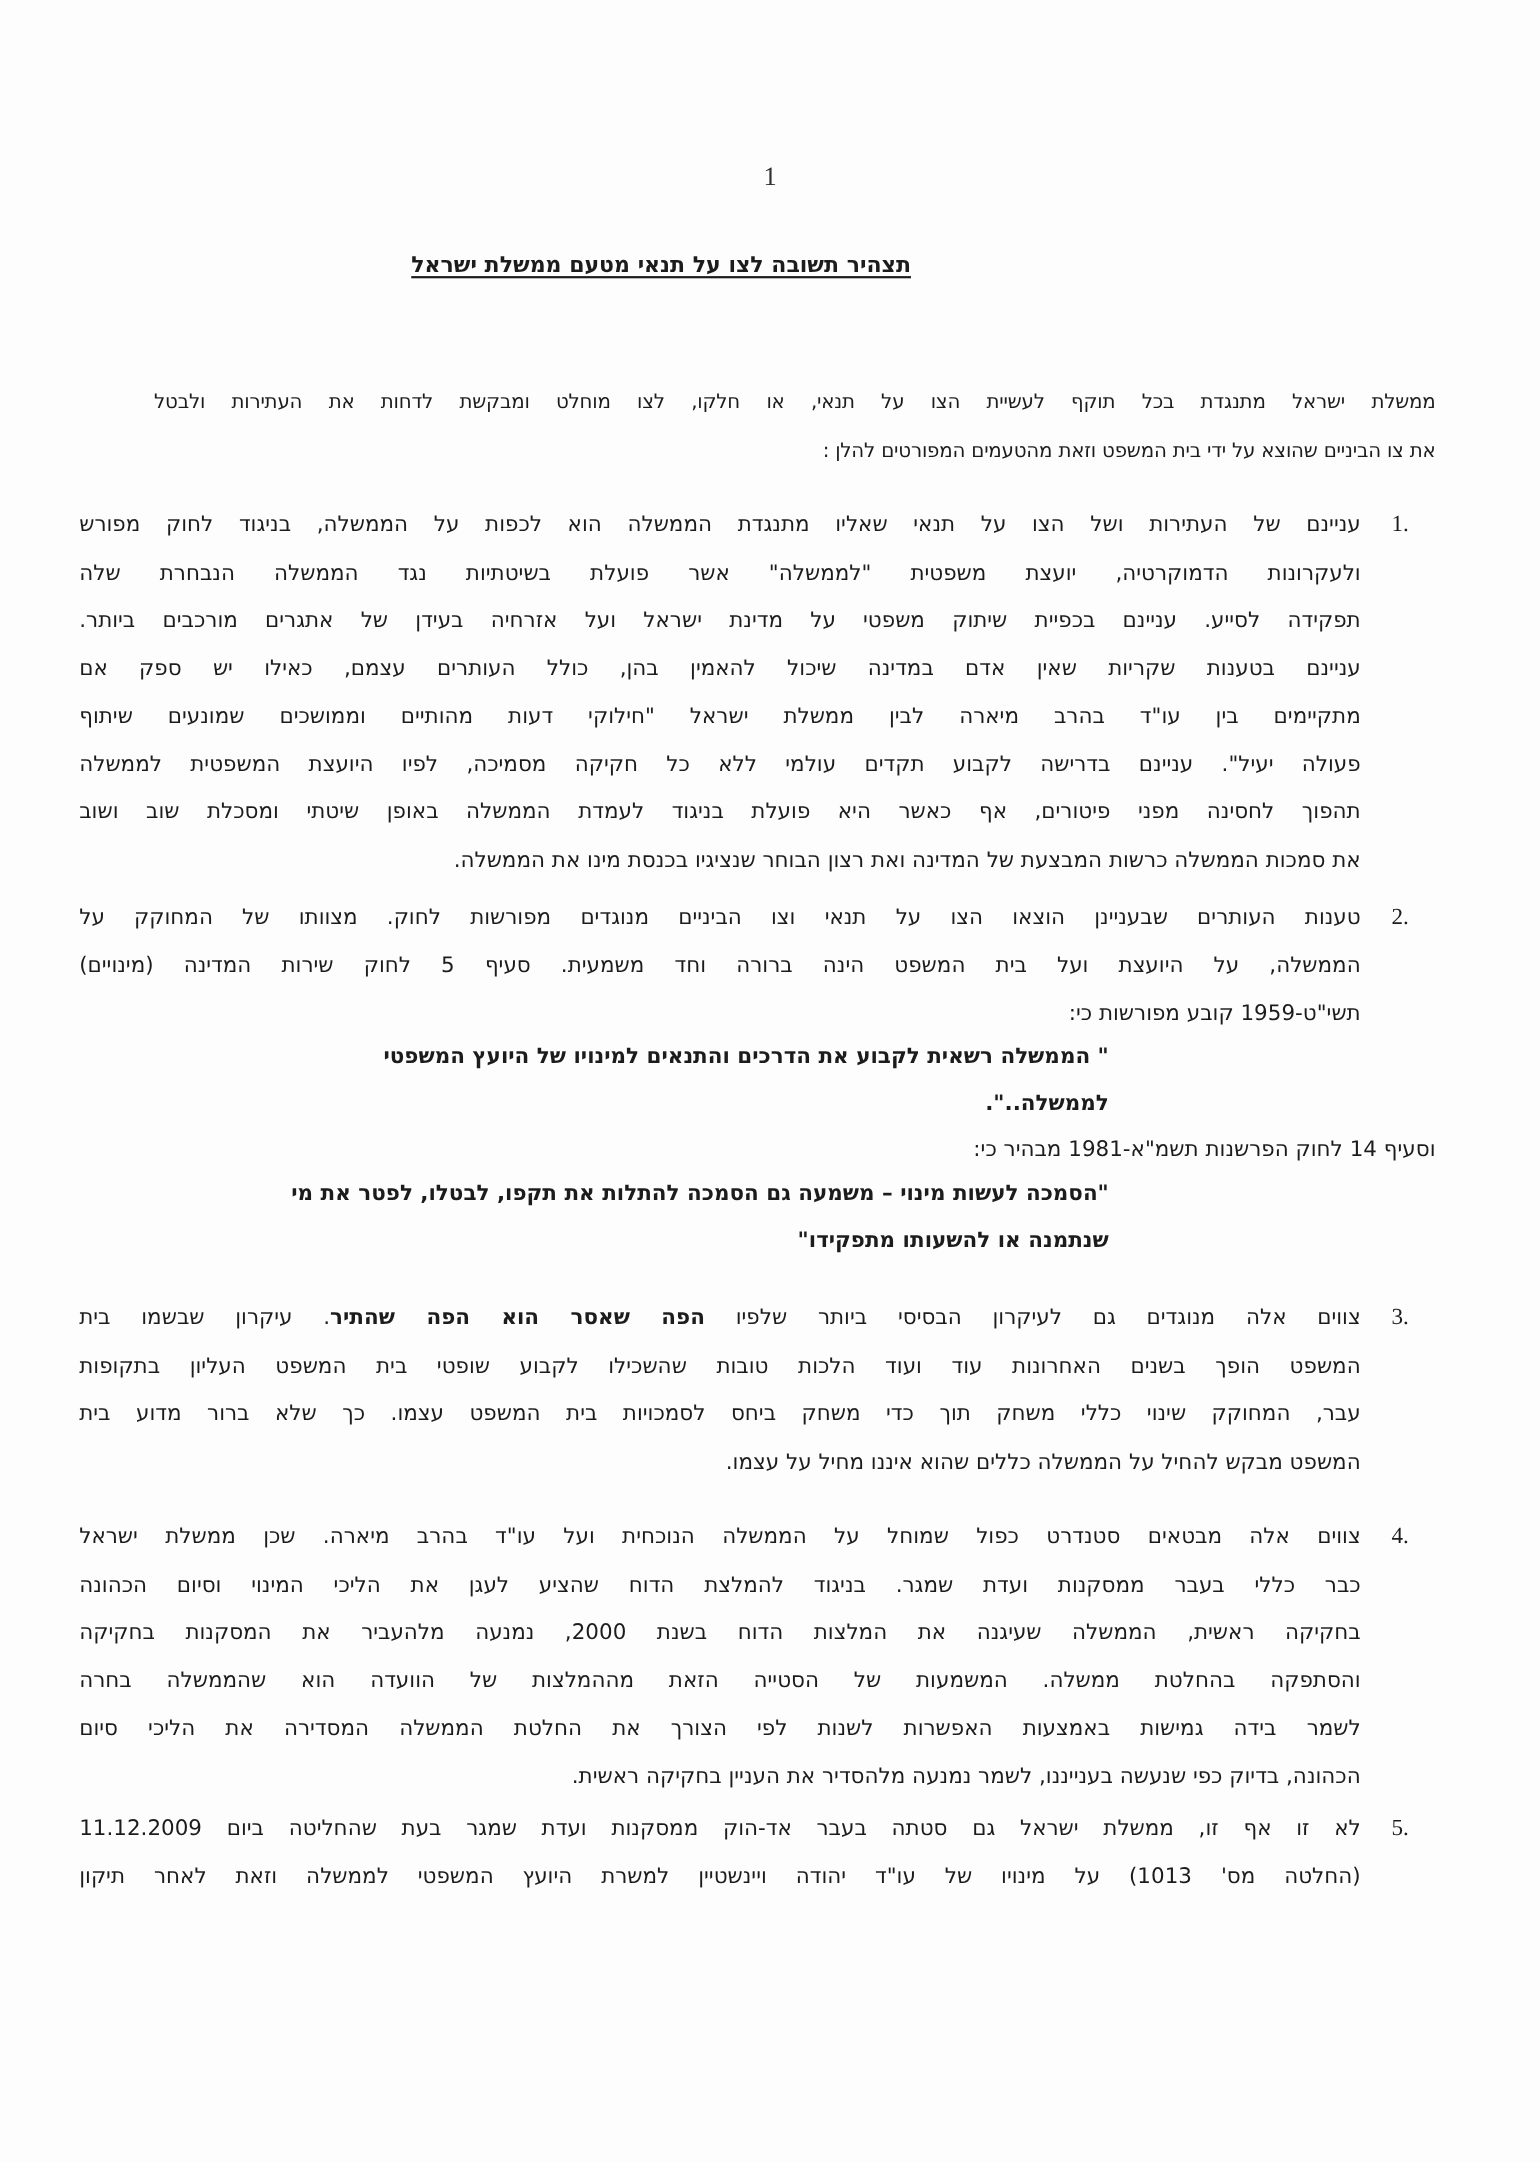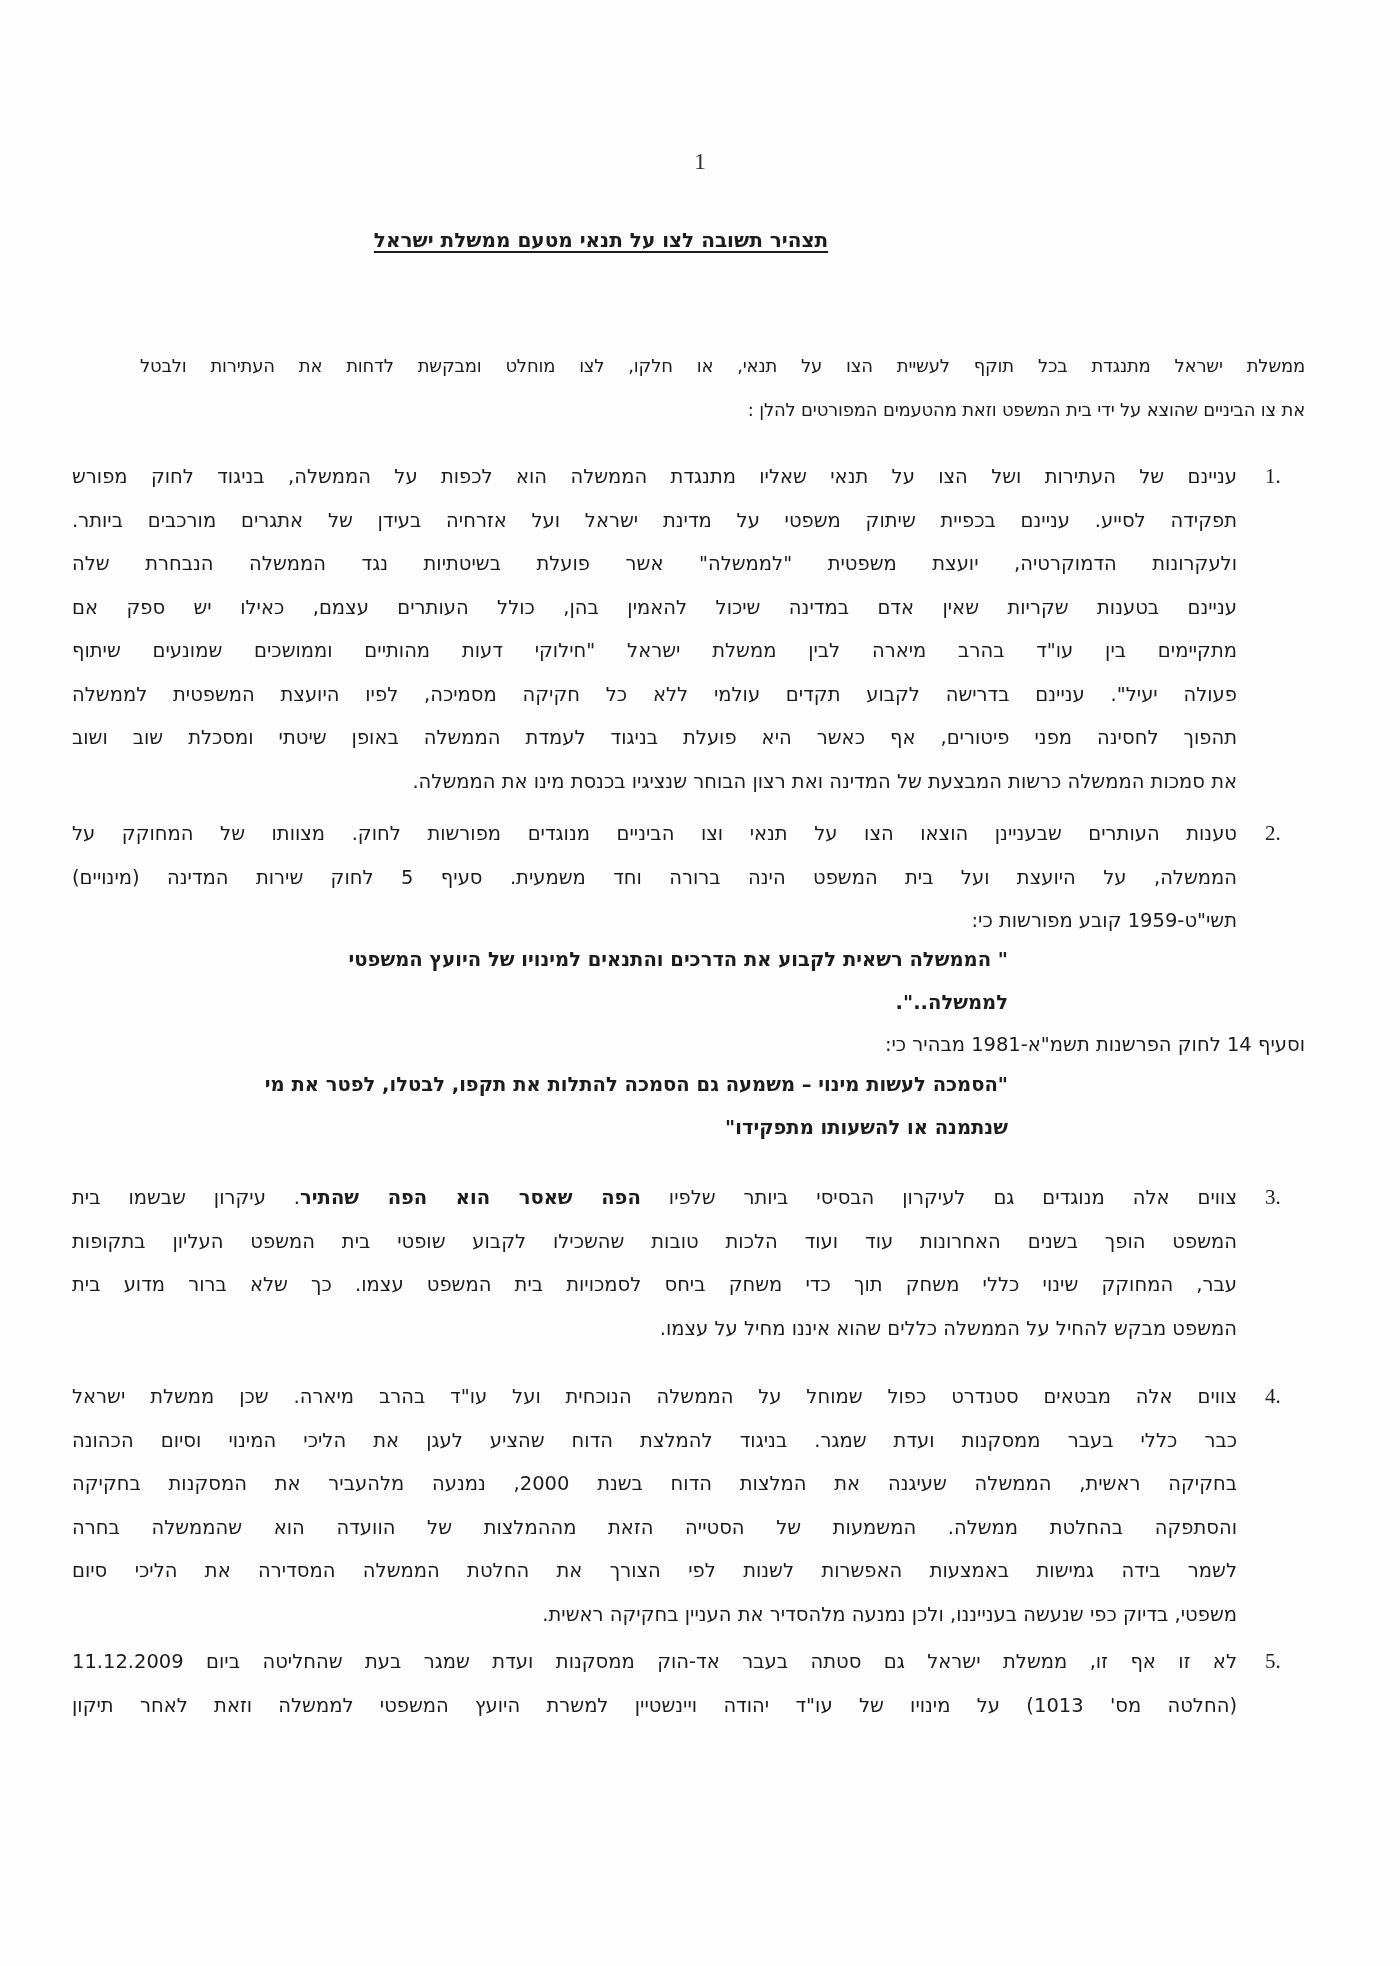--- a/index.html
+++ b/index.html
@@ -39,22 +39,22 @@
 
   <div class="para intro">
     <span class="line">ממשלת ישראל מתנגדת בכל תוקף לעשיית הצו על תנאי, או חלקו, לצו מוחלט ומבקשת לדחות את העתירות ולבטל</span>
     <span class="line last">את צו הביניים שהוצא על ידי בית המשפט וזאת מהטעמים המפורטים להלן :</span>
   </div>
 
   <div class="item" style="top:455px; right:95px; width:1233px;">
     <span class="num">1.</span>
     <div class="body">
       <span class="line">עניינם של העתירות ושל הצו על תנאי שאליו מתנגדת הממשלה הוא לכפות על הממשלה, בניגוד לחוק מפורש</span>
+      <span class="line">ולעקרונות הדמוקרטיה, יועצת משפטית "לממשלה" אשר פועלת בשיטתיות נגד הממשלה הנבחרת שלה</span>
       <span class="line">תפקידה לסייע. עניינם בכפיית שיתוק משפטי על מדינת ישראל ועל אזרחיה בעידן של אתגרים מורכבים ביותר.</span>
-      <span class="line">ולעקרונות הדמוקרטיה, יועצת משפטית "לממשלה" אשר פועלת בשיטתיות נגד הממשלה הנבחרת שלה</span>
       <span class="line">עניינם בטענות שקריות שאין אדם במדינה שיכול להאמין בהן, כולל העותרים עצמם, כאילו יש ספק אם</span>
       <span class="line">מתקיימים בין עו"ד בהרב מיארה לבין ממשלת ישראל "חילוקי דעות מהותיים וממושכים שמונעים שיתוף</span>
       <span class="line">פעולה יעיל". עניינם בדרישה לקבוע תקדים עולמי ללא כל חקיקה מסמיכה, לפיו היועצת המשפטית לממשלה</span>
       <span class="line">תהפוך לחסינה מפני פיטורים, אף כאשר היא פועלת בניגוד לעמדת הממשלה באופן שיטתי ומסכלת שוב ושוב</span>
       <span class="line last">את סמכות הממשלה כרשות המבצעת של המדינה ואת רצון הבוחר שנציגיו בכנסת מינו את הממשלה.</span>
     </div>
   </div>
 
   <div class="item" style="top:812px; right:95px; width:1233px;">
     <span class="num">2.</span>
@@ -82,21 +82,21 @@
   </div>
 
   <div class="item" style="top:1375px; right:95px; width:1233px;">
     <span class="num">4.</span>
     <div class="body">
       <span class="line">צווים אלה מבטאים סטנדרט כפול שמוחל על הממשלה הנוכחית ועל עו"ד בהרב מיארה. שכן ממשלת ישראל</span>
       <span class="line">כבר כללי בעבר ממסקנות ועדת שמגר. בניגוד להמלצת הדוח שהציע לעגן את הליכי המינוי וסיום הכהונה</span>
       <span class="line">בחקיקה ראשית, הממשלה שעיגנה את המלצות הדוח בשנת 2000, נמנעה מלהעביר את המסקנות בחקיקה</span>
       <span class="line">והסתפקה בהחלטת ממשלה. המשמעות של הסטייה הזאת מההמלצות של הוועדה הוא שהממשלה בחרה</span>
       <span class="line">לשמר בידה גמישות באמצעות האפשרות לשנות לפי הצורך את החלטת הממשלה המסדירה את הליכי סיום</span>
-      <span class="line last">משפטי, בדיוק כפי שנעשה בענייננו, ולכן נמנעה מלהסדיר את העניין בחקיקה ראשית.</span>
+      <span class="line last">הכהונה, בדיוק כפי שנעשה בענייננו, לשמר נמנעה מלהסדיר את העניין בחקיקה ראשית.</span>
     </div>
   </div>
 
   <div class="item" style="top:1640px; right:95px; width:1233px;">
     <span class="num">5.</span>
     <div class="body">
       <span class="line">לא זו אף זו, ממשלת ישראל גם סטתה בעבר אד-הוק ממסקנות ועדת שמגר בעת שהחליטה ביום 11.12.2009</span>
       <span class="line">(החלטה מס' 1013) על מינויו של עו"ד יהודה ויינשטיין למשרת היועץ המשפטי לממשלה וזאת לאחר תיקון</span>
     </div>
   </div>

